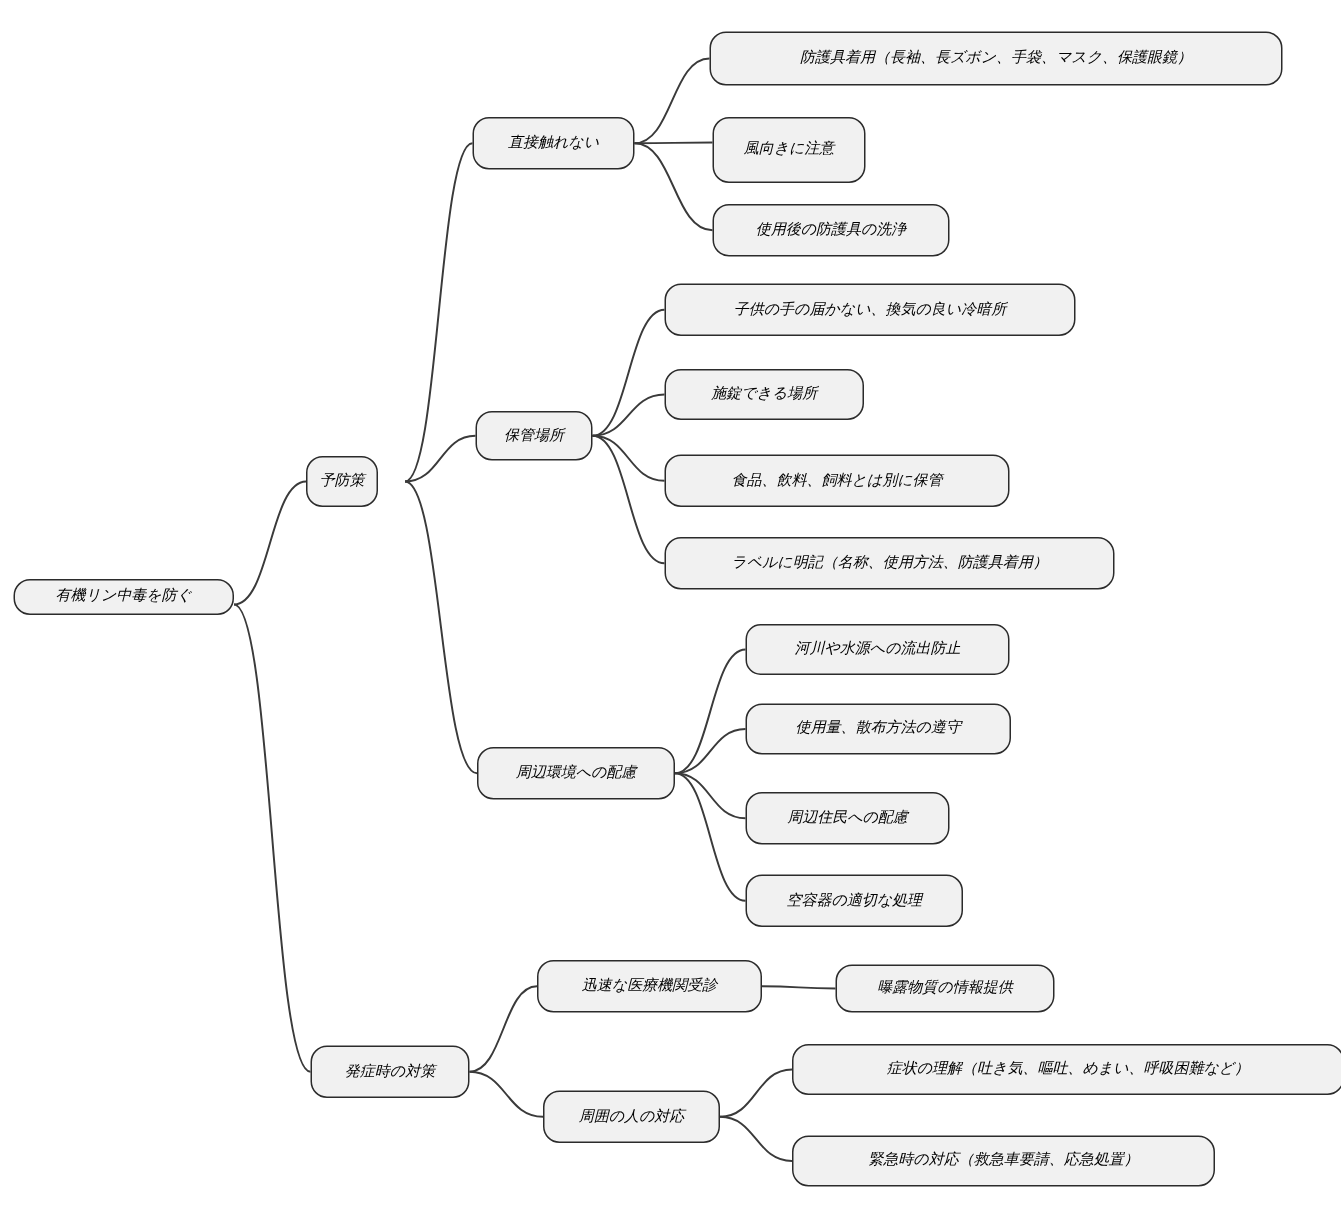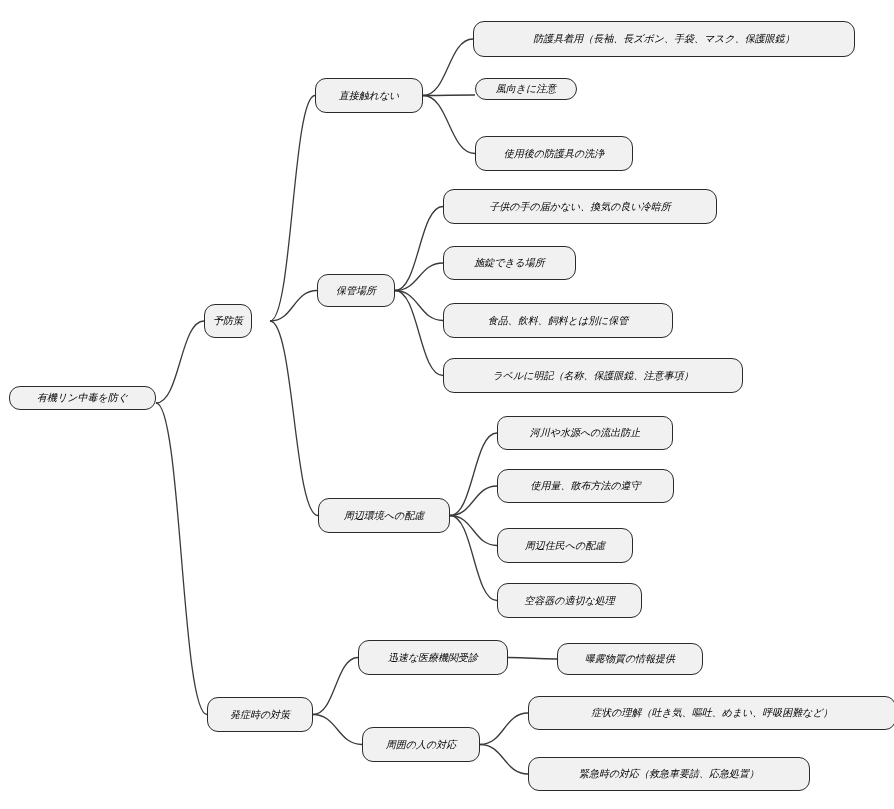--- a/index.html
+++ b/index.html
@@ -69,27 +69,27 @@
       <path d="M 508 657.5 C 532.5 657.5, 532.5 659, 557 659"></path>
       <path d="M 313 714.5 C 337.5 714.5, 337.5 744.5, 362 744.5"></path>
       <path d="M 480 744.5 C 504 744.5, 504 713, 528 713"></path>
       <path d="M 480 744.5 C 504 744.5, 504 774, 528 774"></path>
     </svg>
   <div id="node-layer">
       <div class="node" style="left: 9px; top: 386px; width: 147px; height: 24px;">有機リン中毒を防ぐ</div>
       <div class="node" style="left: 204px; top: 304px; width: 48px; height: 34px;">予防策</div>
       <div class="node" style="left: 315px; top: 78px; width: 108px; height: 35px;">直接触れない</div>
       <div class="node" style="left: 473px; top: 21px; width: 382px; height: 36px;">防護具着用（長袖、長ズボン、手袋、マスク、保護眼鏡）</div>
-      <div class="node" style="left: 475px; top: 78px; width: 102px; height: 22px;">風向きに注意</div>
+      <div class="node" style="left: 475px; top: 78px; width: 102px; height: 44px;">風向きに注意</div>
       <div class="node" style="left: 475px; top: 136px; width: 158px; height: 35px;">使用後の防護具の洗浄</div>
       <div class="node" style="left: 317px; top: 274px; width: 78px; height: 33px;">保管場所</div>
       <div class="node" style="left: 443px; top: 189px; width: 274px; height: 35px;">子供の手の届かない、換気の良い冷暗所</div>
       <div class="node" style="left: 443px; top: 246px; width: 133px; height: 34px;">施錠できる場所</div>
       <div class="node" style="left: 443px; top: 303px; width: 230px; height: 35px;">食品、飲料、飼料とは別に保管</div>
-      <div class="node" style="left: 443px; top: 358px; width: 300px; height: 35px;">ラベルに明記（名称、保護眼鏡、注意事項）</div>
+      <div class="node" style="left: 443px; top: 358px; width: 300px; height: 35px;">ラベルに明記（名称、使用方法、防護具着用）</div>
       <div class="node" style="left: 318px; top: 498px; width: 132px; height: 35px;">周辺環境への配慮</div>
       <div class="node" style="left: 497px; top: 416px; width: 176px; height: 34px; border-radius: 10px;">河川や水源への流出防止</div>
       <div class="node" style="left: 497px; top: 469px; width: 177px; height: 34px;">使用量、散布方法の遵守</div>
       <div class="node" style="left: 497px; top: 528px; width: 136px; height: 35px;">周辺住民への配慮</div>
       <div class="node" style="left: 497px; top: 583px; width: 145px; height: 35px;">空容器の適切な処理</div>
       <div class="node" style="left: 207px; top: 697px; width: 106px; height: 35px;">発症時の対策</div>
       <div class="node" style="left: 358px; top: 640px; width: 150px; height: 35px; text-align: center;">迅速な医療機関受診</div>
       <div class="node" style="left: 557px; top: 643px; width: 146px; height: 32px;">曝露物質の情報提供</div>
       <div class="node" style="left: 362px; top: 727px; width: 118px; height: 35px;">周囲の人の対応</div>
       <div class="node" style="left: 528px; top: 696px; width: 368px; height: 34px;">症状の理解（吐き気、嘔吐、めまい、呼吸困難など）</div>

